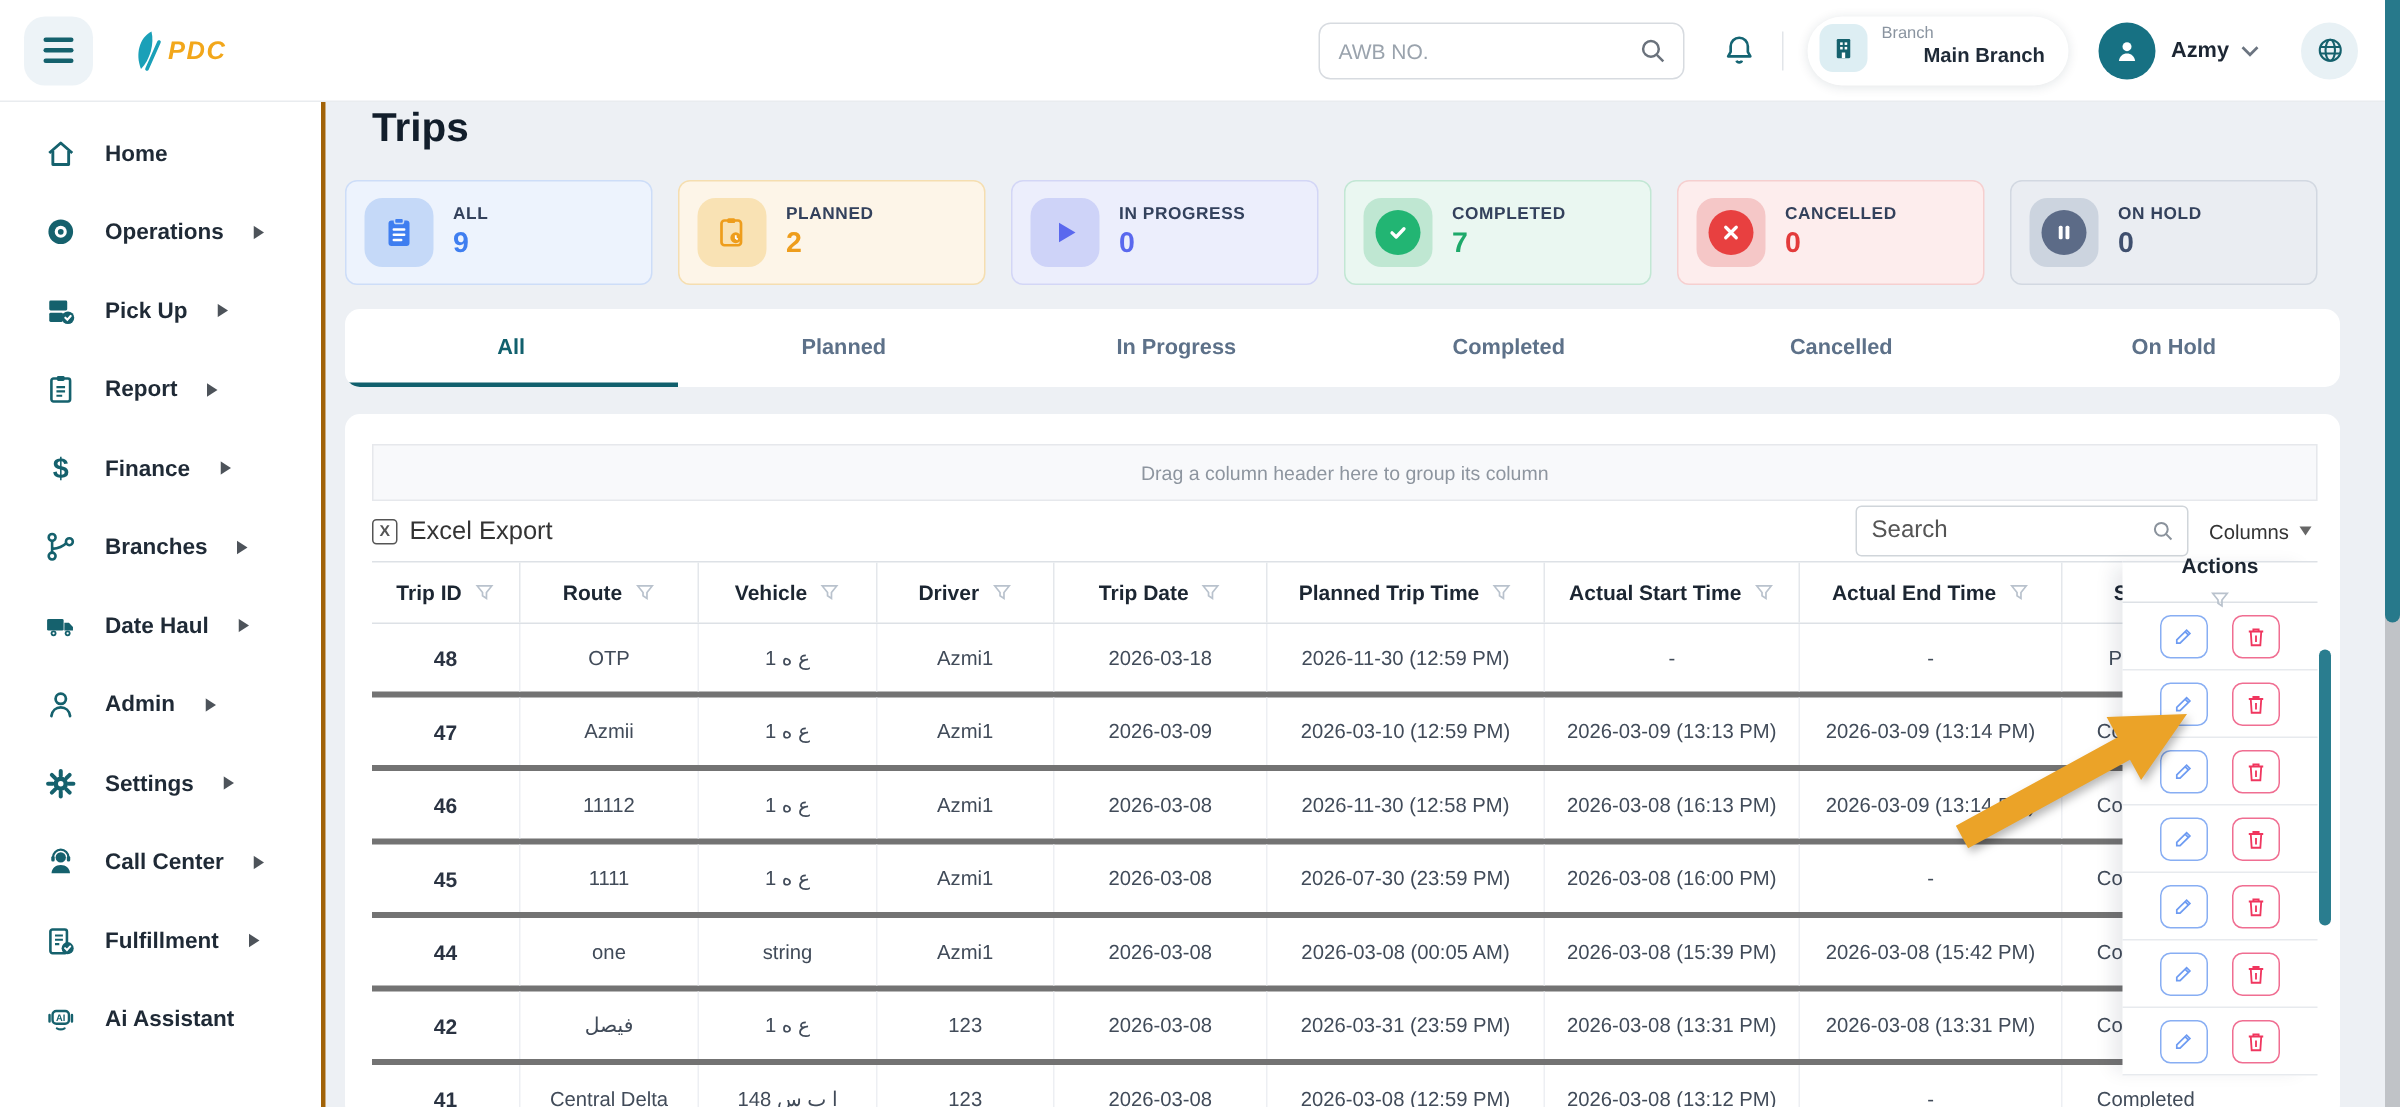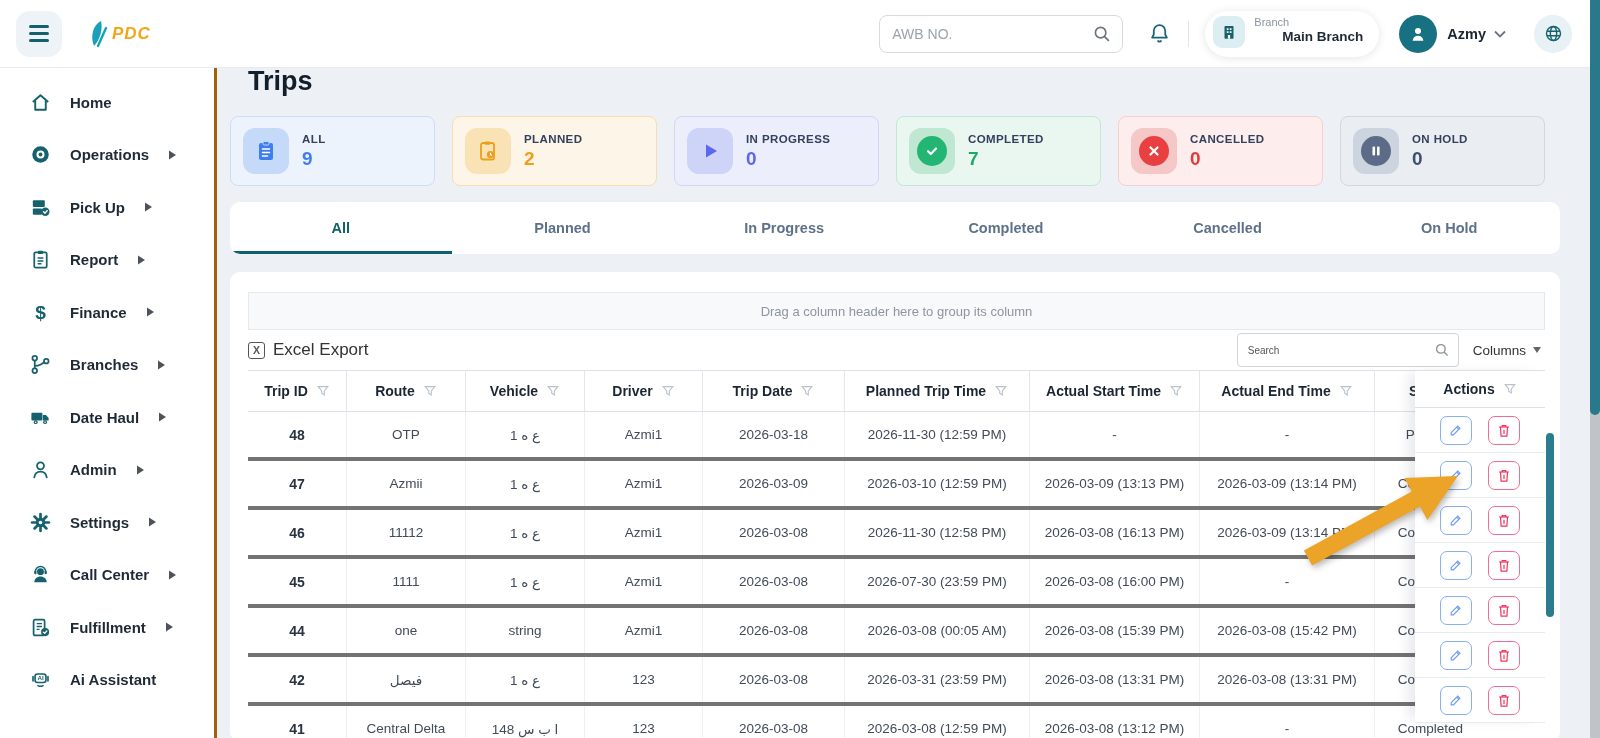--- a/index.html
+++ b/index.html
@@ -34,21 +34,21 @@
   .globe-btn{width:38px;height:38px;border-radius:50%;background:#e8f1f5;display:flex;align-items:center;justify-content:center;margin-left:28px;cursor:pointer;}
 
   
   .sidebar{position:absolute;top:62px;left:0;width:217px;bottom:0;background:#fff;border-right:3px solid #a16207;padding-top:14px;z-index:10;}
   .side-item{height:52.5px;display:flex;align-items:center;padding-left:28px;cursor:pointer;}
   .side-item .s-icon{width:24px;display:flex;justify-content:center;}
   .side-item .s-label{font-size:15px;font-weight:bold;color:#1f2a36;margin-left:18px;}
   .side-item .s-chev{margin-left:20px;}
 
   
-  .main{position:absolute;left:217px;top:52px;width:1383px;height:670px;padding:14px 0 0 13px;}
+  .main{position:absolute;left:217px;top:68px;width:1383px;height:670px;padding:2px 0 0 13px;}
   .page-title{font-size:27px;font-weight:800;color:#121e2b;margin-left:18px;height:42px;}
   .add-trip{position:absolute;top:17px;right:25px;width:219px;height:39px;background:#10505c;color:#fff;font-size:15px;font-weight:bold;border:none;border-radius:8px;cursor:pointer;font-family:inherit;}
 
   .cards{display:flex;gap:17px;width:1330px;margin-top:8px;}
   .card{width:205px;height:70px;border-radius:8px;display:flex;align-items:center;padding-left:12px;cursor:pointer;border:1px solid;}
   .card .ic{width:46px;height:46px;border-radius:12px;display:flex;align-items:center;justify-content:center;}
   .card .c-txt{margin-left:13px;}
   .card .c-label{font-size:11.5px;font-weight:bold;letter-spacing:.4px;color:#33415c;}
   .card .c-count{font-size:19px;font-weight:bold;margin-top:3px;}
   .card-all{background:#edf3fd;border-color:#cdddf8;} .card-all .ic{background:#c5d9f8;} .card-all .c-count{color:#3f7ef0;}
@@ -66,40 +66,40 @@
 
   
   .table-card{position:relative;width:1330px;background:#fff;border-radius:10px;margin-top:18px;padding:20px 15px 0 18px;height:470px;}
   .group-band{height:38px;border:1px solid #e6e8ec;background:#f8f9fb;display:flex;align-items:center;justify-content:center;font-size:13px;color:#8d959f;}
   .toolbar{height:40px;display:flex;align-items:center;}
   .excel{display:flex;align-items:center;gap:8px;cursor:pointer;}
   .excel .x-box{width:17px;height:17px;border:1.5px solid #555;border-radius:3px;display:flex;align-items:center;justify-content:center;font-size:10.5px;font-weight:bold;color:#555;}
   .excel .x-label{font-size:17px;color:#333;}
   .tb-spacer{flex:1;}
   .search-box{position:relative;width:222px;height:34px;margin-right:14px;}
-  .search-box input{width:100%;height:100%;border:1px solid #d0d5da;border-radius:4px;padding:0 30px 0 10px;font-size:10px;color:#6d28d9;outline:none;font-family:inherit;}
+  .search-box input{width:100%;height:100%;border:1px solid #d0d5da;border-radius:4px;padding:0 30px 0 10px;font-size:16px;color:#6d28d9;outline:none;font-family:inherit;}
   .search-box input::placeholder{color:#555;}
   .search-box .sb-icon{position:absolute;right:8px;top:8px;}
   .columns-dd{display:flex;align-items:center;gap:7px;font-size:13.5px;color:#333;cursor:pointer;margin-right:4px;}
   .tri-down{width:0;height:0;border-left:4.5px solid transparent;border-right:4.5px solid transparent;border-top:6px solid #666;}
 
   .t-grid{display:grid;grid-template-columns:99px 119px 119px 118px 142px 185px 170px 175px 167px;width:1294px;}
   .th{height:40px;display:flex;align-items:center;justify-content:center;font-size:14px;font-weight:bold;color:#1c2632;border-right:1px solid #e4e7eb;gap:8px;}
   .th:last-child{border-right:none;}
   .thead{border-top:1px solid #dde1e6;border-bottom:1px solid #dde1e6;}
   .td{height:45px;display:flex;align-items:center;justify-content:center;font-size:13.5px;color:#414b59;border-right:1px solid #edeff3;}
   .td:last-child{border-right:none;}
   .trow{border-bottom:4px solid #737373;}
   .td.id{font-weight:bold;font-size:14px;color:#2a3342;}
   .td.status, .th.status{padding-right:56px;}
   .funnel{flex:none;}
 
   
   .actions-col{position:absolute;top:98px;right:15px;width:130px;background:#fff;box-shadow:-10px 0 12px -4px rgba(15,30,60,.10);z-index:25;}
-  .actions-head{height:38px;border-top:1px solid #dde1e6;border-bottom:1px solid #dde1e6;display:flex;align-items:center;justify-content:center;gap:8px;font-size:14px;font-weight:bold;color:#1c2632;}
+  .actions-head{height:28px;border-top:1px solid #dde1e6;border-bottom:1px solid #dde1e6;display:flex;align-items:center;justify-content:center;gap:8px;font-size:14px;font-weight:bold;color:#1c2632;flex-direction:column;}
   .actions-row{height:45px;border-bottom:1px solid #e7eaee;display:flex;align-items:center;justify-content:center;gap:16px;}
   .btn-edit{width:32px;height:29px;border:1px solid #88aef3;border-radius:7px;background:#fff;display:flex;align-items:center;justify-content:center;cursor:pointer;}
   .btn-del{width:32px;height:29px;border:1px solid #f06e92;border-radius:7px;background:#fff;display:flex;align-items:center;justify-content:center;cursor:pointer;}
 
   
   .inner-scroll-thumb{position:absolute;left:1546px;top:433px;width:8px;height:184px;border-radius:4px;background:#2a7d8f;z-index:30;}
   .page-scroll-track{position:absolute;right:0;top:0;width:10px;height:738px;background:#c0c3c7;z-index:40;}
   .page-scroll-thumb{position:absolute;right:0;top:0;width:10px;height:415px;border-radius:0 0 5px 5px;background:#27798b;z-index:41;}
 
   

